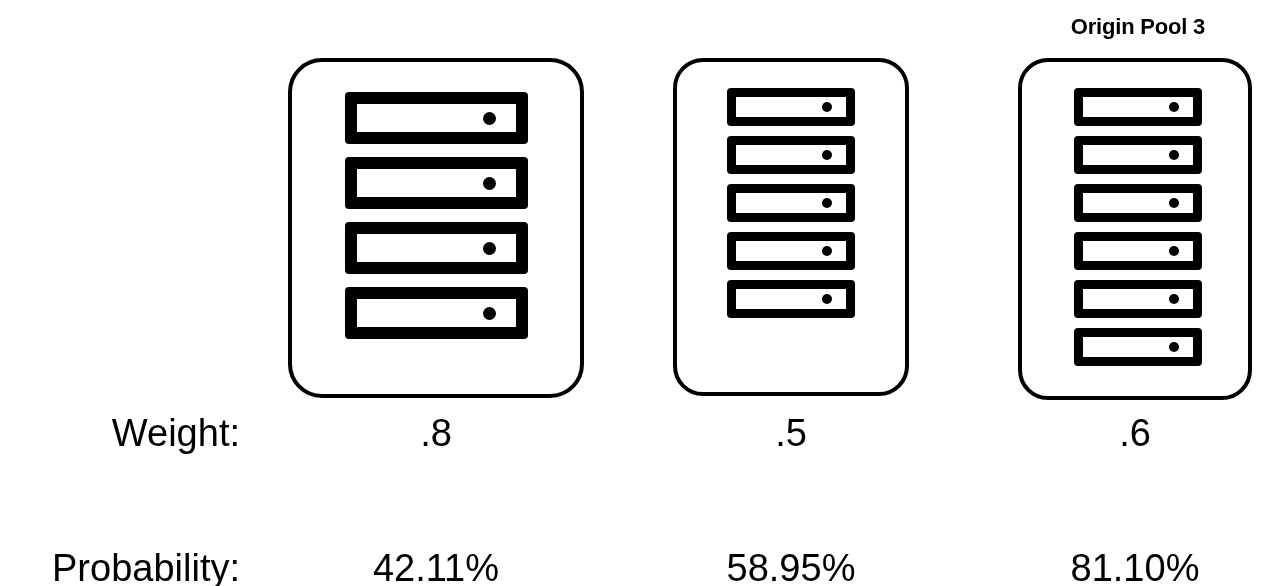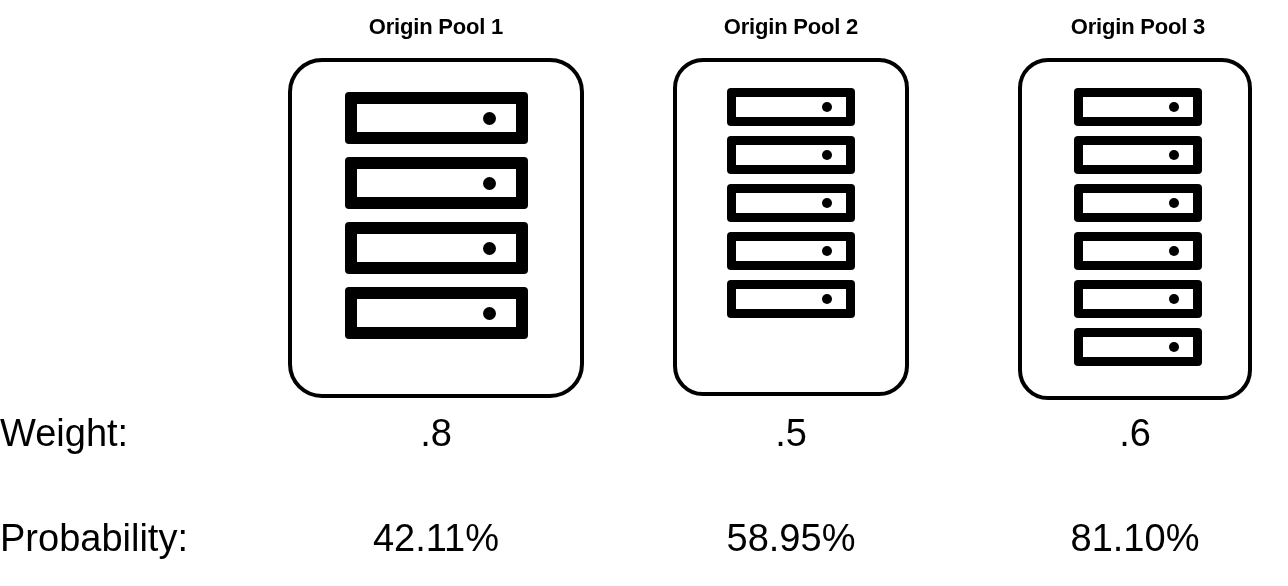--- a/index.html
+++ b/index.html
@@ -88,42 +88,41 @@
   
   .p3 .server { width: 128px; height: 38px; margin-bottom: 10px; padding: 9px; }
   .p3 .server:last-child { margin-bottom: 0; }
   .p3 .server-led { width: 10px; height: 10px; margin-right: 14px; }
 
   
   .row-label {
     position: absolute;
     left: 0;
     width: 240px;
-    text-align: left;
+    text-align: right;
     font-size: 38px;
     line-height: 38px;
     white-space: nowrap;
   }
   .cell-value {
     position: absolute;
     text-align: center;
     font-size: 38px;
     line-height: 38px;
     white-space: nowrap;
   }
 
   
   .row-weight  { top: 414px; }
-  .row-prob    { top: 519px; }
+  .row-prob    { top: 549px; }
 </style>
 </head>
 <body>
 
 <div class="pool-col" style="left:288px; width:296px; height:400px;">
-  <div class="pool-title">Origin Pool 1</div>
   <div class="pool-box" style="left:0px; top:58px; width:296px; height:340px;"></div>
   <div class="rack-stack p1" style="top:92px;">
     <div class="server">
       <div class="server-face">
         <span class="server-led"></span>
       </div>
     </div>
     <div class="server">
       <div class="server-face">
         <span class="server-led"></span>
@@ -136,21 +135,20 @@
     </div>
     <div class="server">
       <div class="server-face">
         <span class="server-led"></span>
       </div>
     </div>
   </div>
 </div>
 
 <div class="pool-col" style="left:673px; width:236px; height:400px;">
-  <div class="pool-title">Origin Pool 2</div>
   <div class="pool-box" style="left:0px; top:58px; width:236px; height:338px; border-radius:30px;"></div>
   <div class="rack-stack p2" style="top:88px;">
     <div class="server">
       <div class="server-face">
         <span class="server-led"></span>
       </div>
     </div>
     <div class="server">
       <div class="server-face">
         <span class="server-led"></span>

